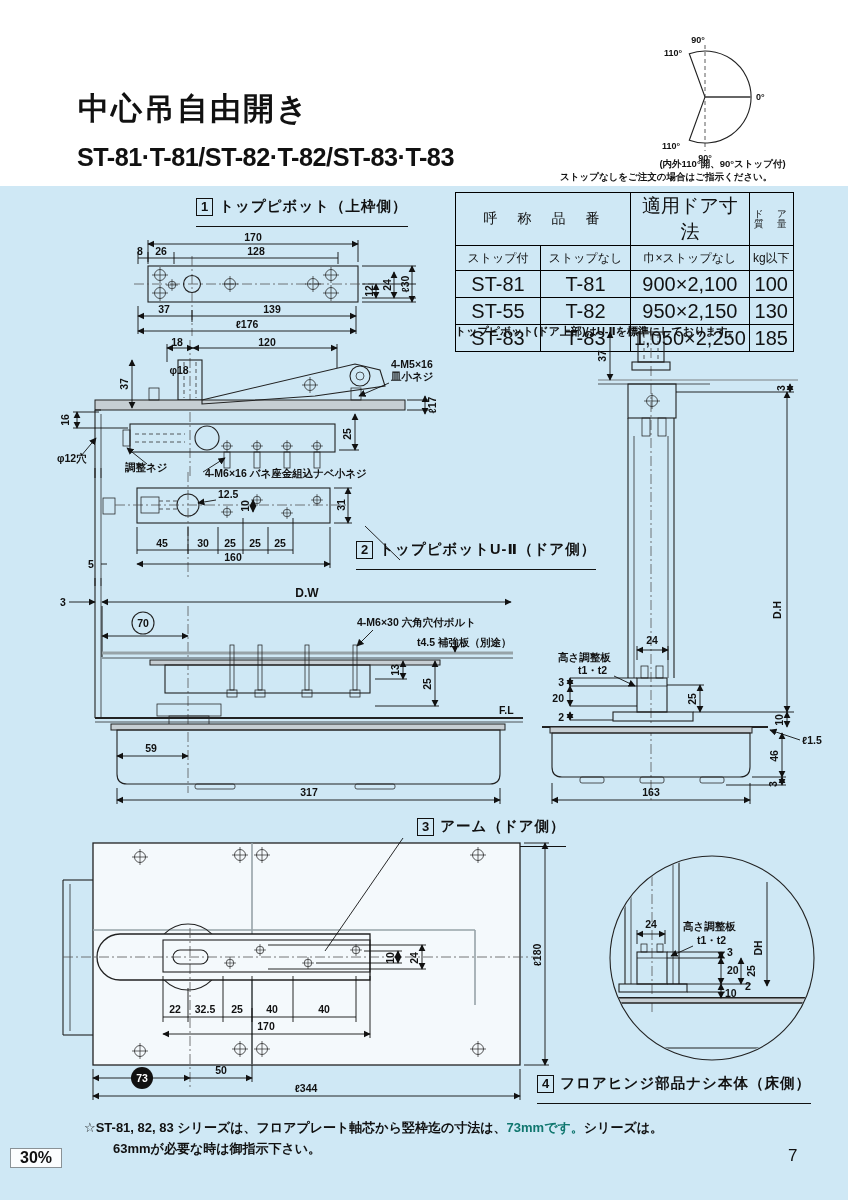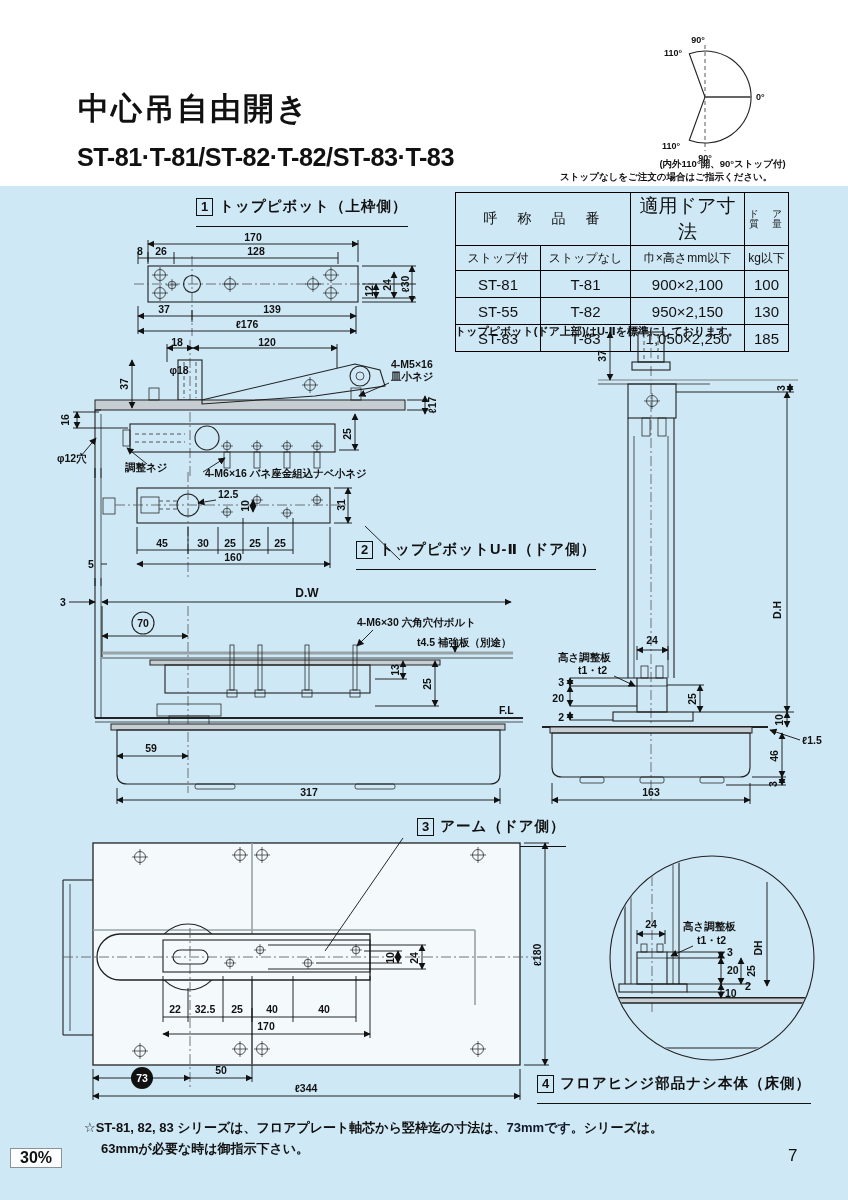--- a/index.html
+++ b/index.html
@@ -9,41 +9,41 @@
   .title{position:absolute;left:78px;top:88px;font-size:31px;font-weight:bold;letter-spacing:2px}
   .subtitle{position:absolute;left:77px;top:142px;font-size:26px;font-weight:bold;letter-spacing:-.5px;
             transform:scaleX(.97);transform-origin:left}
   .cap{position:absolute;font-size:9.5px;font-weight:bold;line-height:12px;white-space:nowrap}
   table.spec{position:absolute;left:455px;top:192px;border-collapse:collapse}
   .spec th,.spec td{border:1.5px solid #000;text-align:center;font-weight:normal;padding:0 3px;background:transparent}
   .spec .h1{font-size:14px;height:25px;letter-spacing:3px}
   .spec .h1b{font-size:19px;letter-spacing:0}
   .spec .mass div{font-size:9.5px;line-height:10.5px;letter-spacing:2px}
   .spec .sh{font-size:12px;height:24px;letter-spacing:0}
-  .spec td{font-size:15px;height:26px}
+  .spec td{font-size:20px;height:26px}
   .tnote{position:absolute;left:455px;top:324px;font-size:11px;font-weight:bold}
   .sec{position:absolute;font-size:14.5px;font-weight:bold;border-bottom:1.5px solid #111;
        padding-bottom:10px;white-space:nowrap;letter-spacing:1px}
   .sec .nb{display:inline-block;border:1.4px solid #111;padding:0 4px;margin-right:6px;
            font-size:13px;line-height:16px;letter-spacing:0}
   svg.d{position:absolute;overflow:visible}
   .ln{fill:none;stroke:#222;stroke-width:1.1}
   .thin{stroke-width:.75}
   .gy{stroke:#97a3a8;stroke-width:3;fill:none}
   .gy2{stroke:#97a3a8;stroke-width:1.6;fill:none}
   .cl{stroke:#555;stroke-width:.8;stroke-dasharray:10 3 2 3;fill:none}
   .dsh{stroke:#333;stroke-width:.8;stroke-dasharray:4 3;fill:none}
   .dim{stroke:#111;stroke-width:.9;fill:none}
   text.t{font-size:10.5px;font-weight:bold;fill:#111}
   text.s{font-size:9px;font-weight:bold;fill:#111}
   .met{fill:#c6ced3;stroke:#222;stroke-width:1}
   .wht{fill:#f4f9fc;stroke:#222;stroke-width:1.3}
   .fnote{position:absolute;left:84px;top:1117px;font-size:13px;font-weight:bold;line-height:21px}
-  .fnote .em{color:#0f172a}
-  .fnote .l2{margin-left:17px}
+  .fnote .em{color:#0f766e}
+  .fnote .l2{margin-left:29px}
   .scale{position:absolute;left:10px;top:1148px;border:1.5px solid #8a9296;background:#fbfdfe;
          font-size:16px;font-weight:bold;padding:0 9px}
   .pgno{position:absolute;left:788px;top:1146px;font-size:17px}
 </style>
 </head>
 <body>
 
 <div class="page">
   <div class="blue"></div>
 
@@ -88,21 +88,21 @@
       <th colspan="2" class="h1">呼　称　品　番</th>
       <th class="h1 h1b">適用ドア寸法</th>
       <th class="mass">
         <div>ド　ア</div>
         <div>質　量</div>
       </th>
     </tr>
     <tr>
       <th class="sh">ストップ付</th>
       <th class="sh">ストップなし</th>
-      <th class="sh">巾×高さmm以下</th>
+      <th class="sh">巾×ストップなし</th>
       <th class="sh">kg以下</th>
     </tr>
     <tr>
       <td>ST-81</td>
       <td>T-81</td>
       <td>900×2,100</td>
       <td>100</td>
     </tr>
     <tr>
       <td>ST-55</td>

